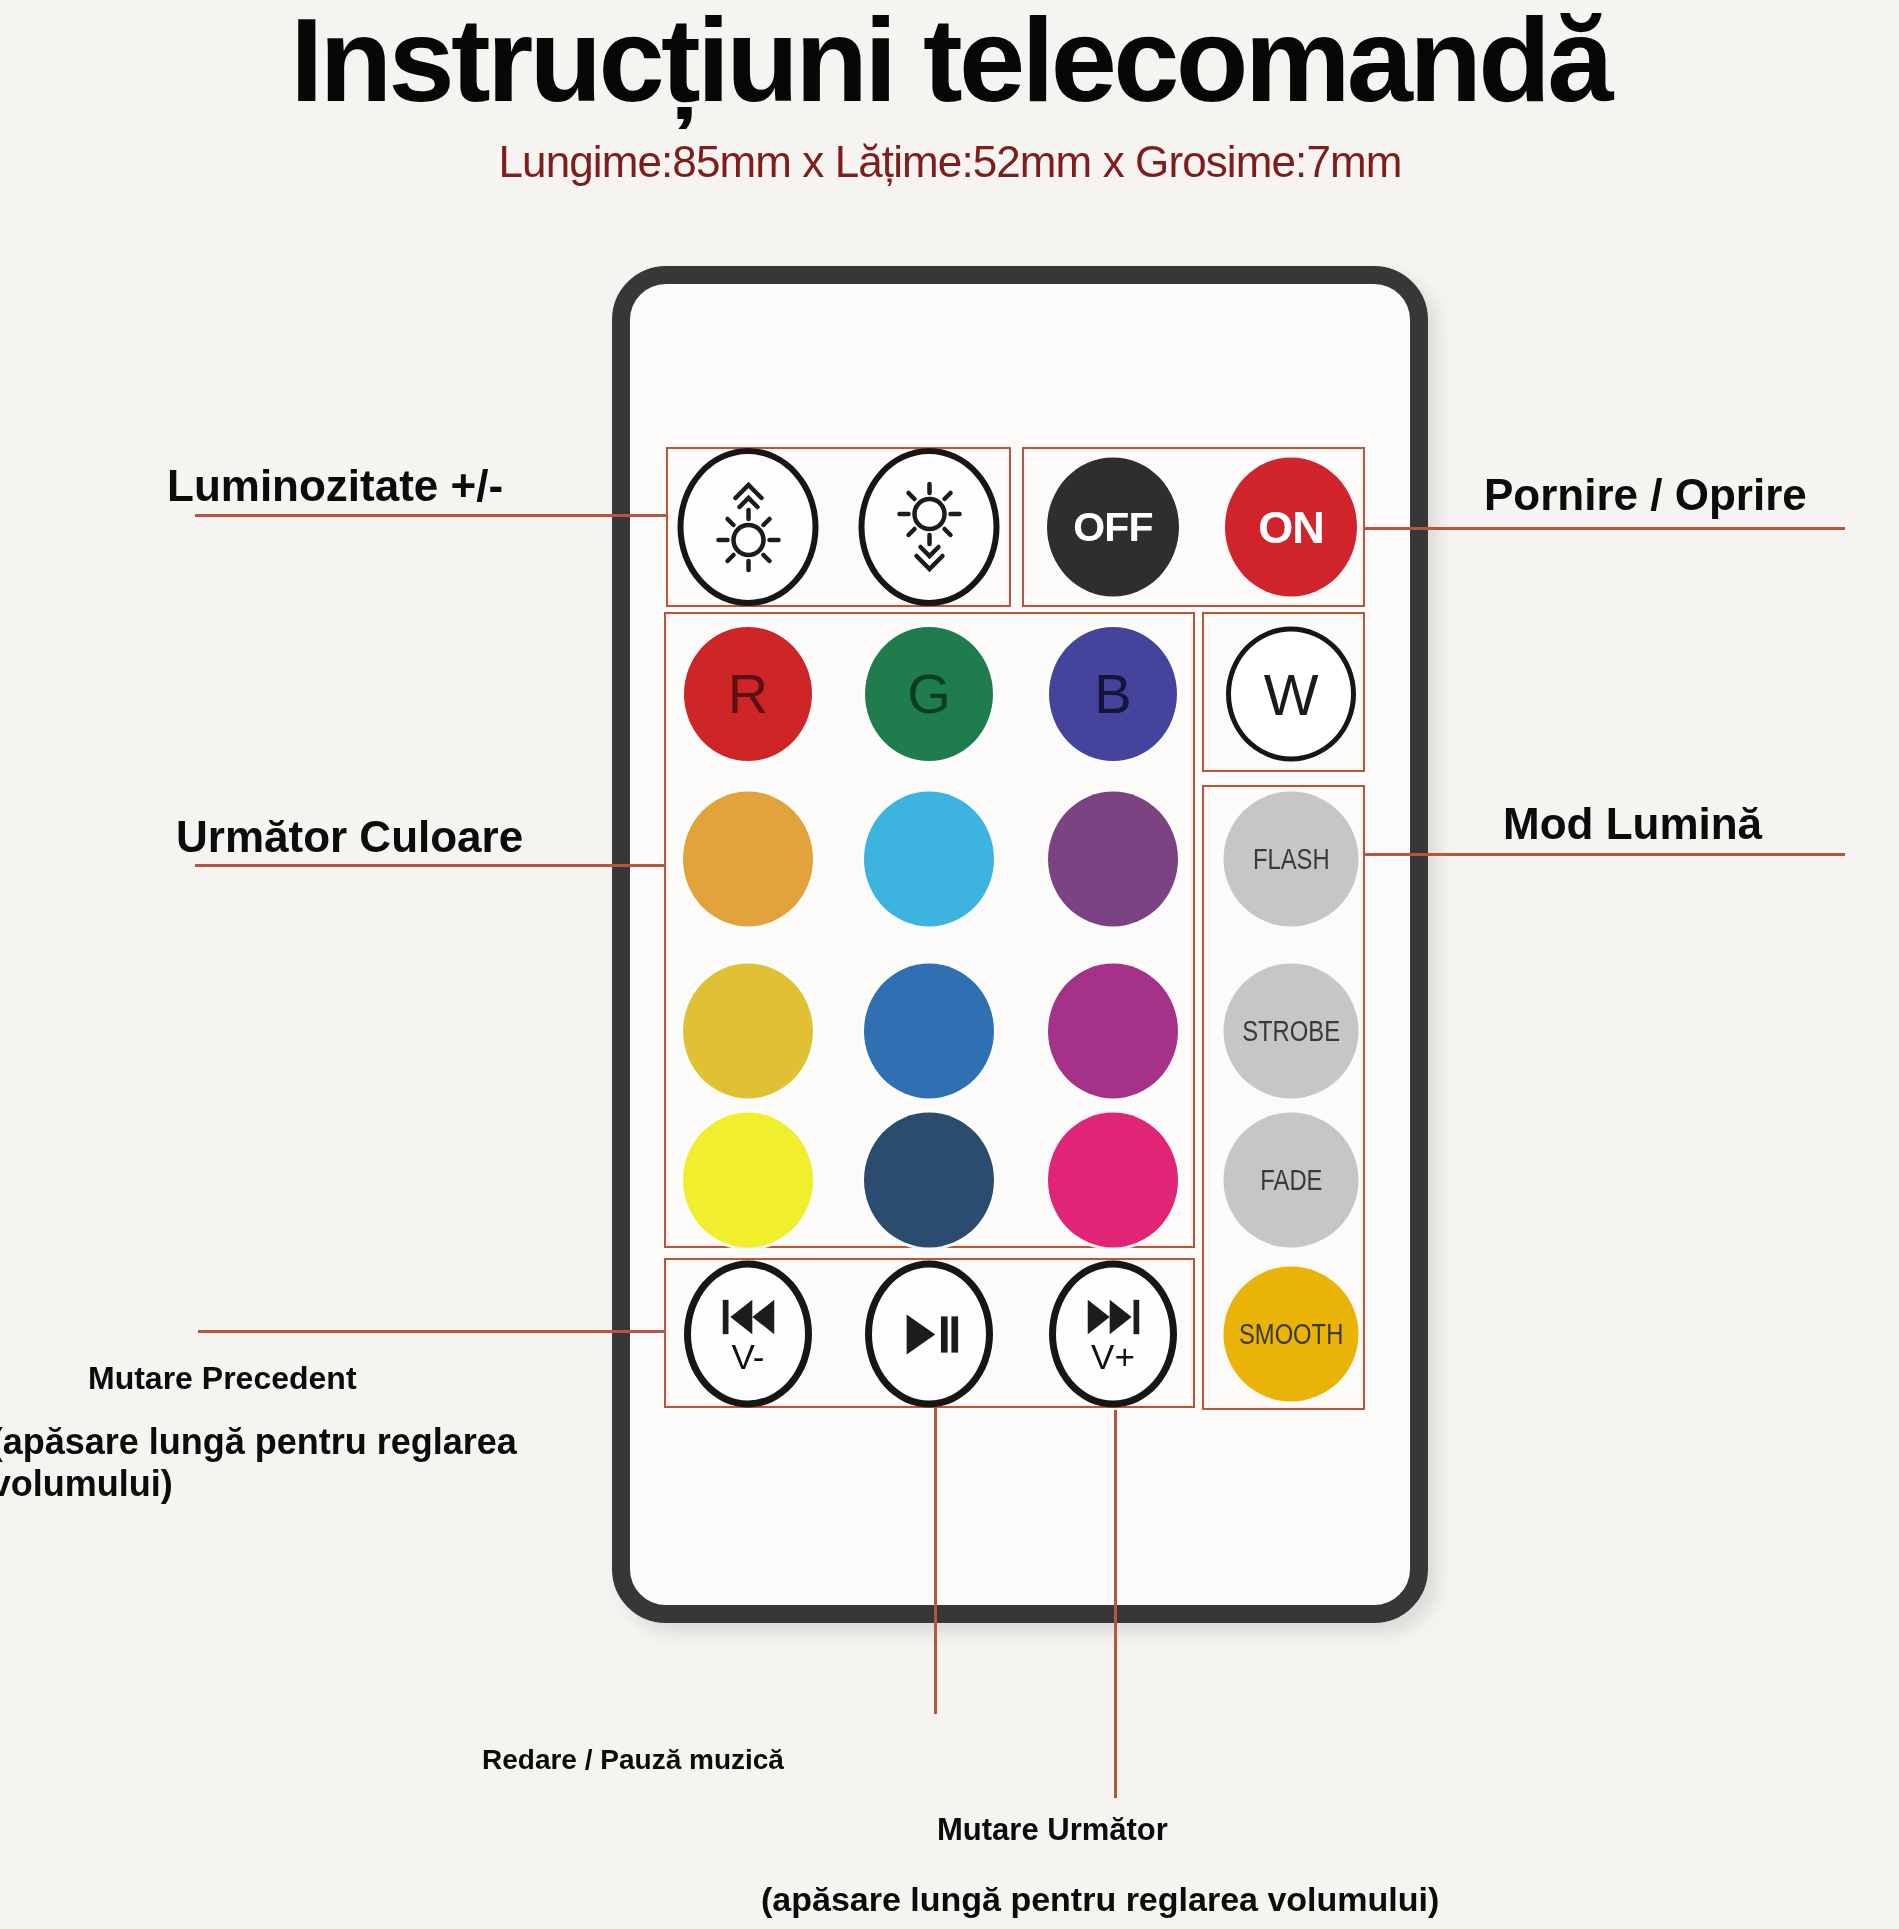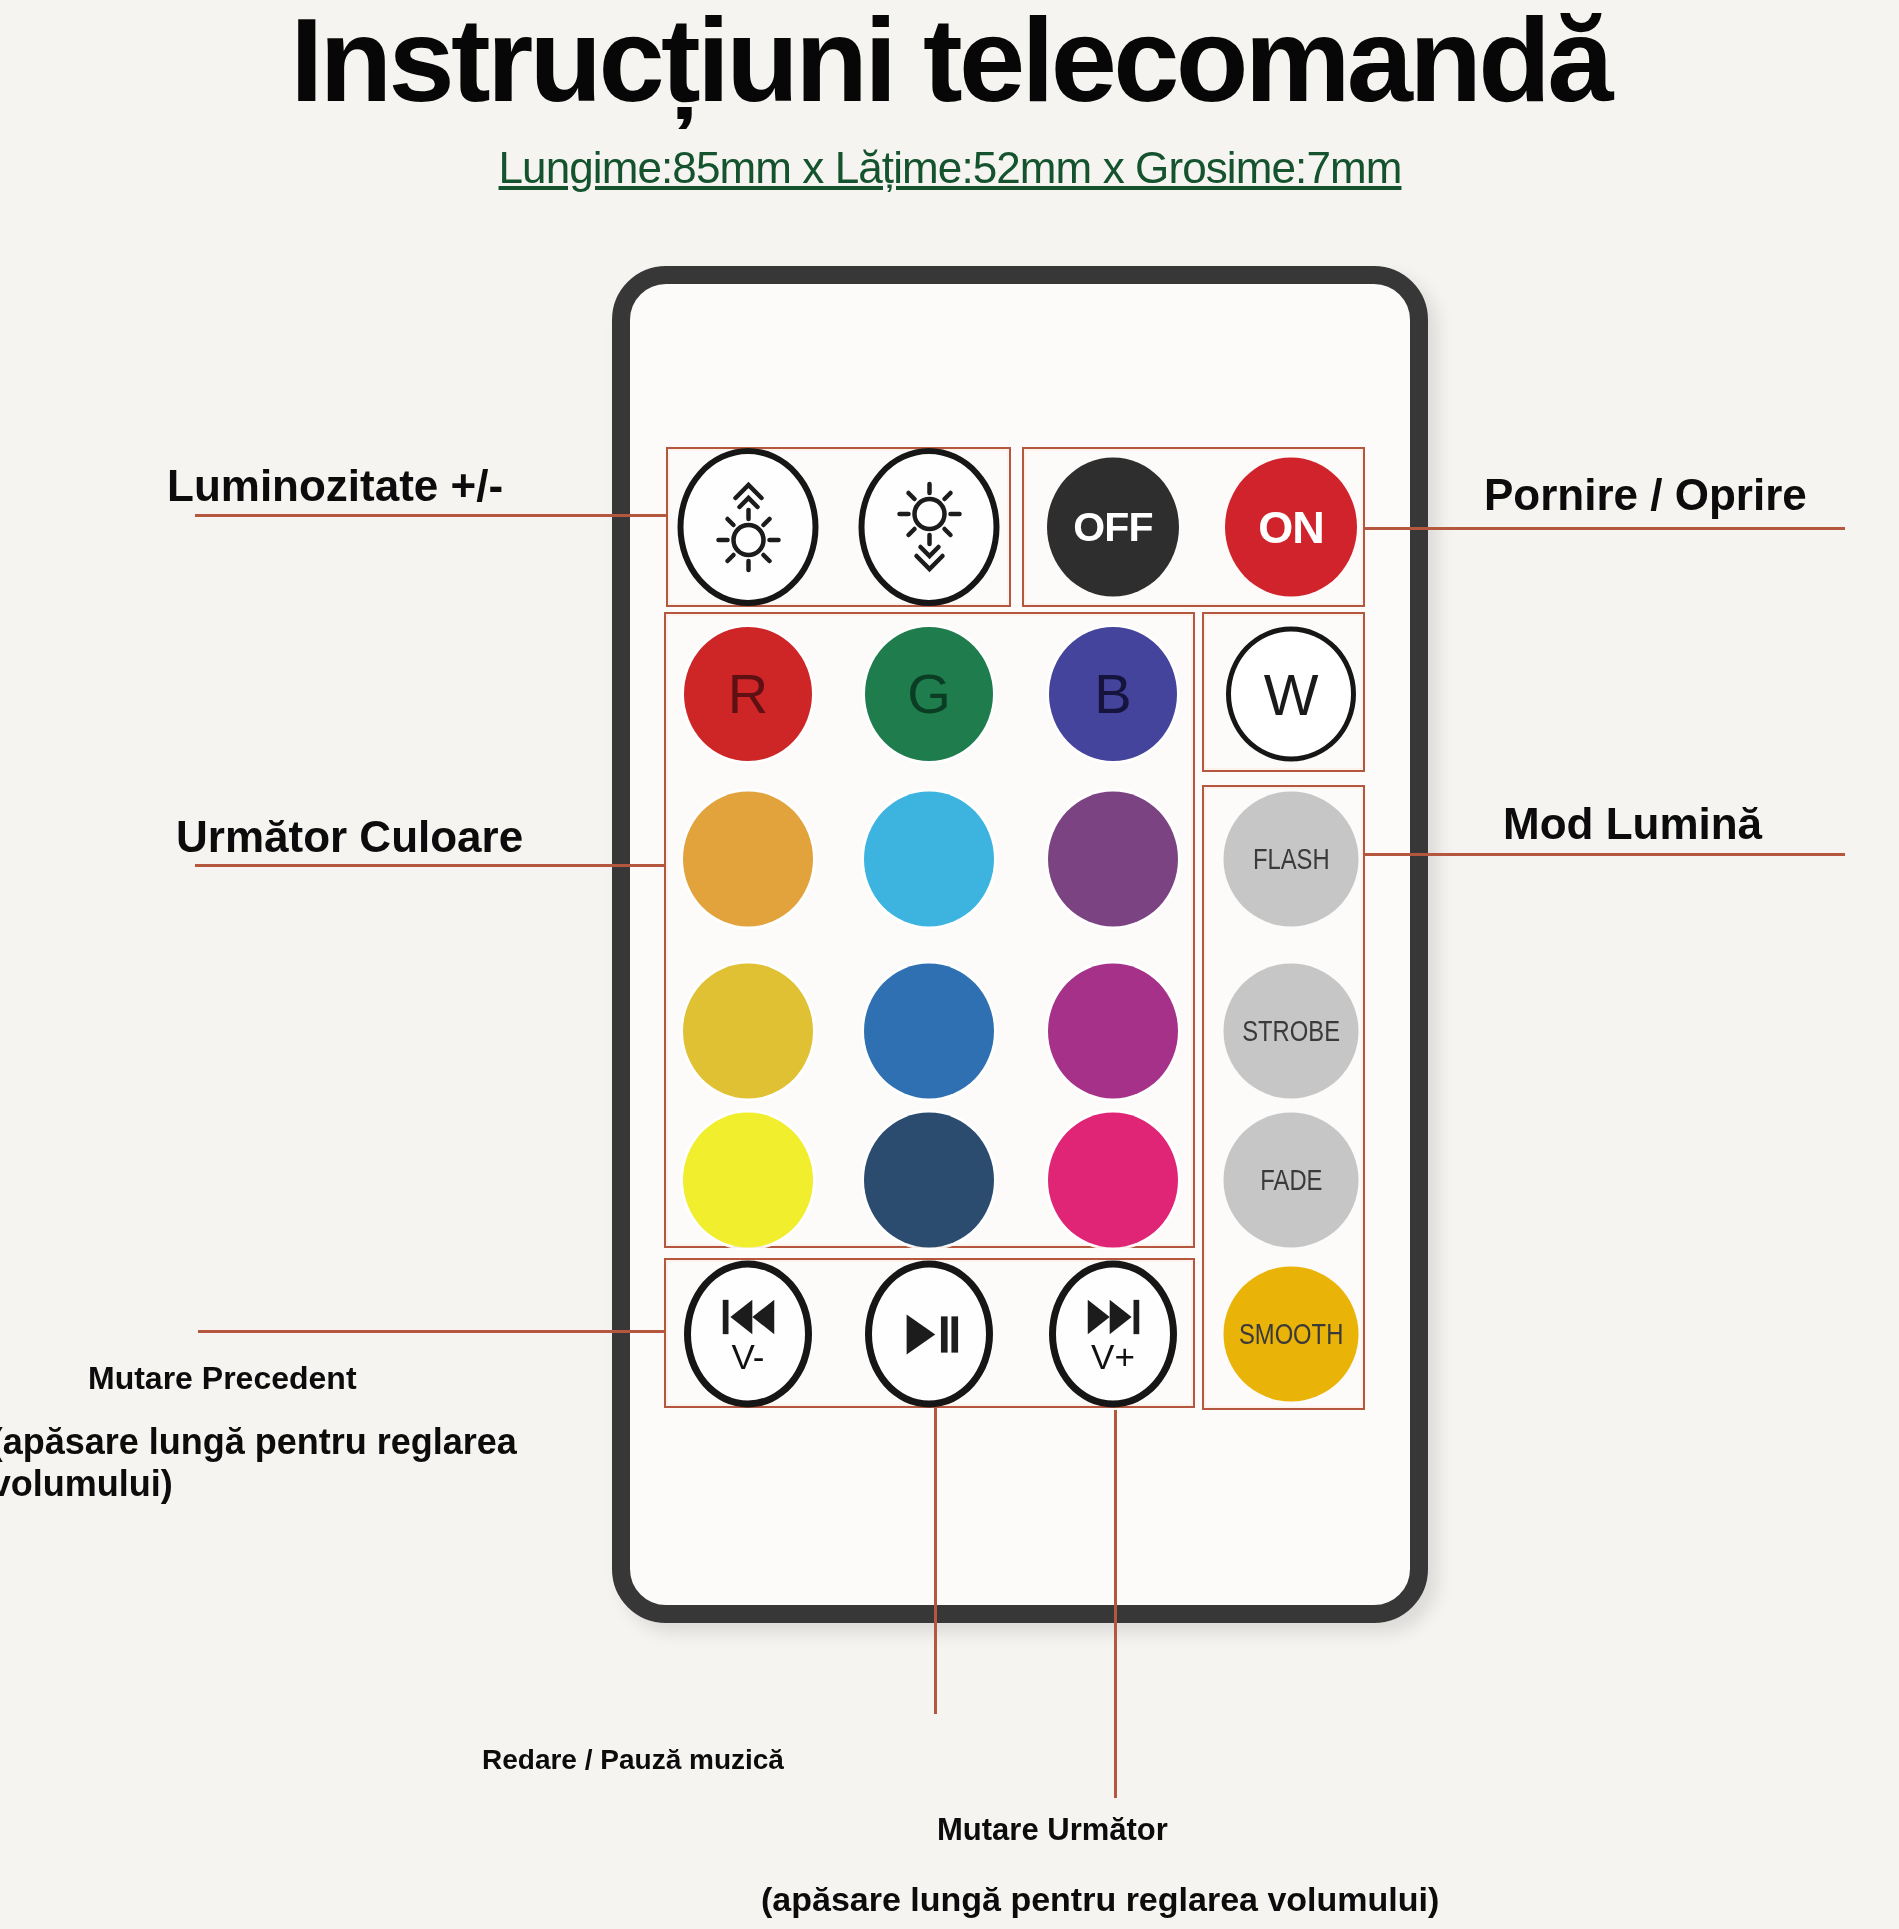--- a/index.html
+++ b/index.html
@@ -9,22 +9,22 @@
     font-family:"Liberation Sans","DejaVu Sans",sans-serif;
     color:#0c0c0c;
   }
   .abs{position:absolute;}
   
   .title{
     top:-9.3px;left:0;width:100%;text-align:center;
     font-size:119px;font-weight:bold;letter-spacing:-3.7px;color:#070707;
   }
   .subtitle{
-    top:143px;left:0;width:100%;text-align:center;
-    font-size:44px;font-weight:400;color:#14532d;letter-spacing:-0.9px;text-decoration:underline;
+    top:137px;left:0;width:100%;text-align:center;
+    font-size:44px;font-weight:400;color:#7f1d1d;letter-spacing:-0.9px;
   }
   
   .remote{
     left:612px;top:266px;width:816px;height:1357px;
     background:#fcfbfa;border:18.6px solid #373737;border-radius:54px;
     box-sizing:border-box;box-shadow:9.3px 9.3px 16.7px rgba(0,0,0,0.10);
   }
   
   .gbox{
     border:2.8px solid #b5573f;box-sizing:border-box;

